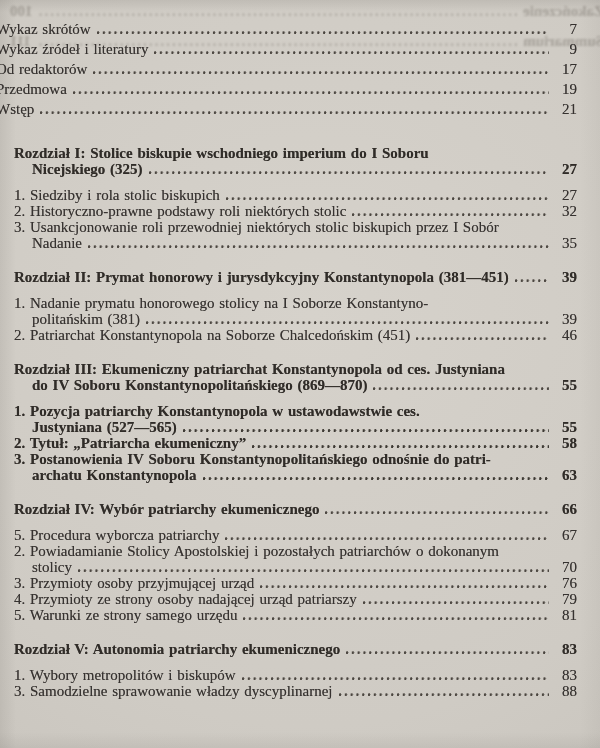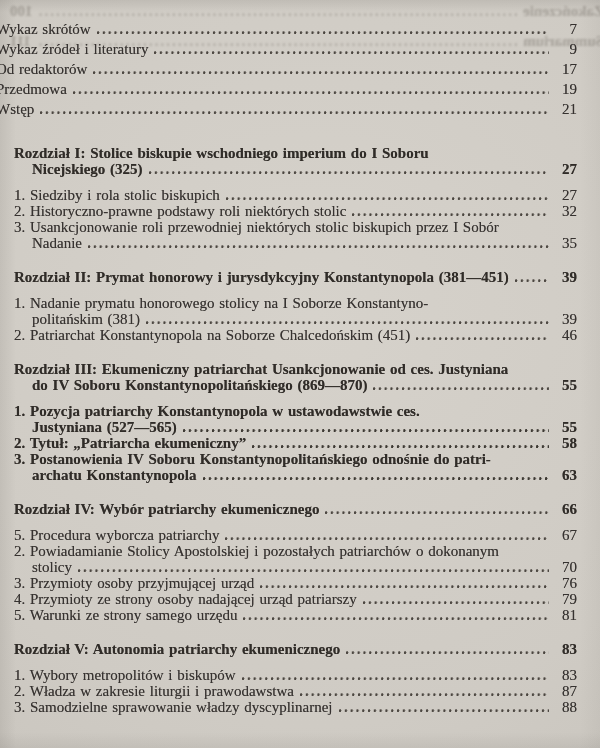--- a/index.html
+++ b/index.html
@@ -158,21 +158,21 @@
             <div class="line first flex">
               <span class="txt">2. Patriarchat Konstantynopola na Soborze Chalcedońskim (451)</span>
               <span class="leader"></span>
               <span class="pg">46</span>
             </div>
           </div>
         </div>
       </div>
       <div class="chapter">
         <div class="entry heading">
-          <div class="line first">Rozdział III: Ekumeniczny patriarchat Usankcjonowanie od ces. Justyniana</div>
+          <div class="line first">Rozdział III: Ekumeniczny patriarchat Konstantynopola od ces. Justyniana</div>
           <div class="line flex">
             <span class="txt">do IV Soboru Konstantynopolitańskiego (869—870)</span>
             <span class="leader"></span>
             <span class="pg">55</span>
           </div>
         </div>
         <div class="items">
           <div class="entry item bold">
             <div class="line first">1. Pozycja patriarchy Konstantynopola w ustawodawstwie ces.</div>
             <div class="line flex">
@@ -252,27 +252,20 @@
             <span class="leader"></span>
             <span class="pg">83</span>
           </div>
         </div>
         <div class="items">
           <div class="entry item">
             <div class="line first flex">
               <span class="txt">1. Wybory metropolitów i biskupów</span>
               <span class="leader"></span>
               <span class="pg">83</span>
-            </div>
-          </div>
-          <div class="entry item">
-            <div class="line first flex">
-              <span class="txt">2. Władza w zakresie liturgii i prawodawstwa</span>
-              <span class="leader"></span>
-              <span class="pg">87</span>
             </div>
           </div>
           <div class="entry item">
             <div class="line first flex">
               <span class="txt">3. Samodzielne sprawowanie władzy dyscyplinarnej</span>
               <span class="leader"></span>
               <span class="pg">88</span>
             </div>
           </div>
         </div>

